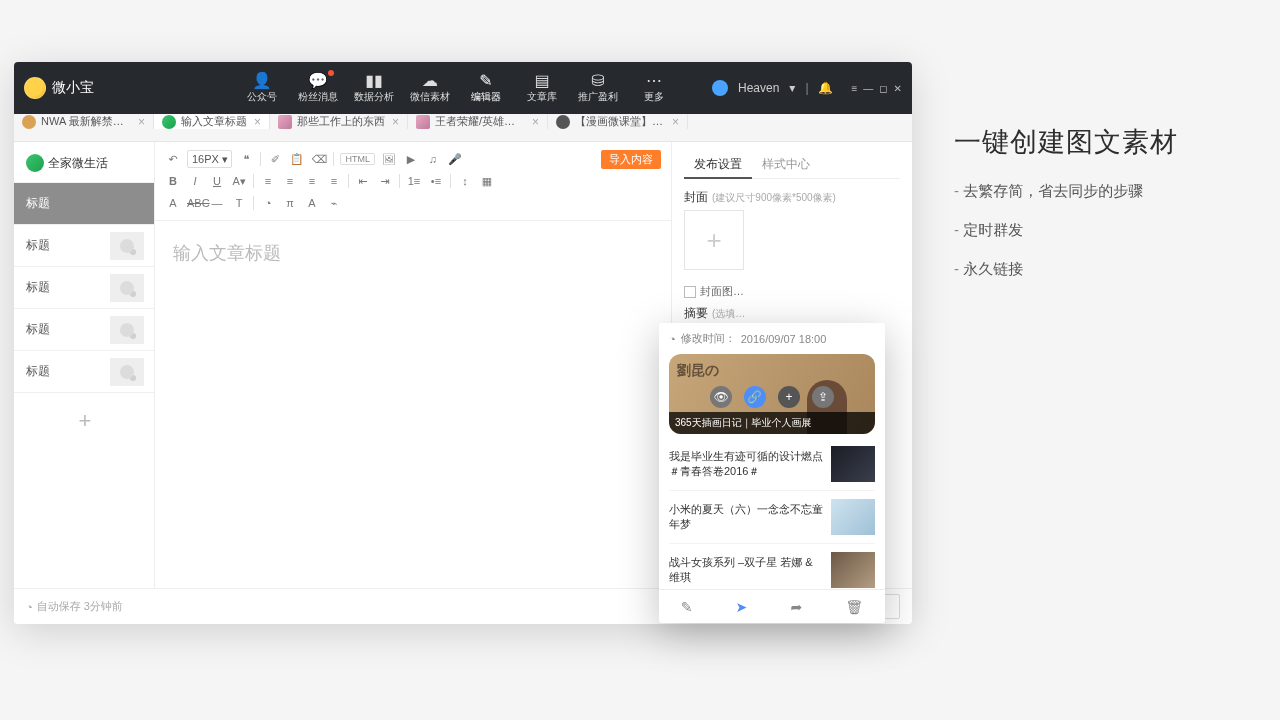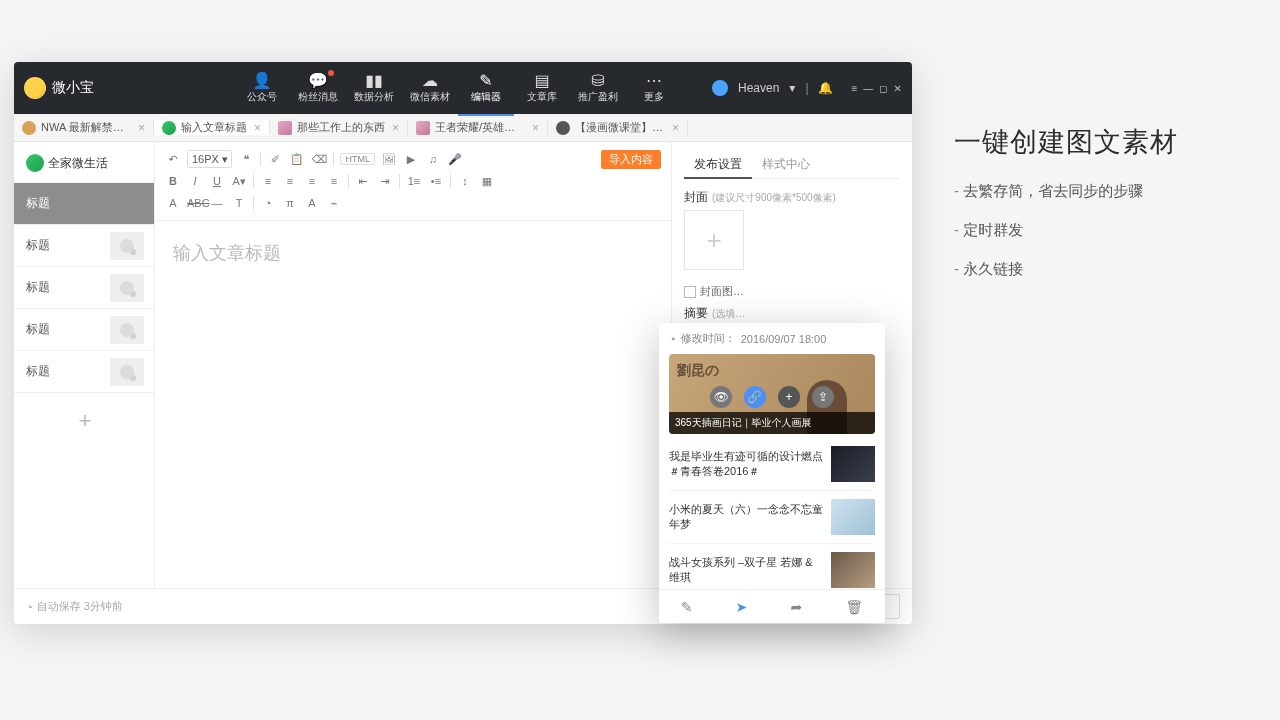--- a/index.html
+++ b/index.html
@@ -13,21 +13,21 @@
 .top-nav-item { width: 56px; text-align: center; color: #ddd; cursor: pointer; position: relative; }
 .top-nav-item.active { color:#fff; }
 .top-nav-item.active::after{content:'';position:absolute;left:0;right:0;bottom:-12px;height:2px;background:#4f8ef7;}
 .top-nav-ico { font-size: 16px; line-height: 18px; display: block; }
 .top-nav-label { font-size: 10px; line-height: 14px; display: block; }
 .top-nav-item .dot{position:absolute;top:-2px;right:12px;width:6px;height:6px;border-radius:50%;background:#f2533a;}
 .titlebar-right { margin-left: auto; display: flex; align-items: center; gap: 10px; color:#ccc; font-size:12px;}
 .avatar { width:16px; height:16px; border-radius:50%; background:#4aa4ff; }
 .win-icons { display:flex; gap:6px; margin-left:8px;}
 .win-icons span { color:#bbb; font-size:10px; cursor:pointer;}
-.tabbar { height: 28px; background: #f5f5f5; border-bottom:1px solid #e5e5e5; display:flex; align-items:center;}
+.tabbar { height: 28px; background: #f5f5f5; border-bottom:1px solid #e5e5e5; display:flex; align-items:flex-start;}
 .tab { display:flex; align-items:center; gap:5px; padding:0 8px; font-size:11px; color:#555; border-right:1px solid #e5e5e5; background:#f5f5f5; position:relative; cursor:pointer; max-width:140px;}
 .tab.active { background:#fff; }
 .tab .fav { width:14px;height:14px;border-radius:2px;background:#ddd;flex:none;}
 .tab .fav.green{background:linear-gradient(135deg,#3cc46e,#19a14b);border-radius:50%;}
 .tab .fav.plain{background:#d9a257;border-radius:50%;}
 .tab .fav.pic{background:linear-gradient(135deg,#e7a9c3,#c0799b);}
 .tab .fav.dark{background:#555;border-radius:50%;}
 .tab .close{color:#aaa;font-size:12px;margin-left:2px;}
 .tab .txt{white-space:nowrap;overflow:hidden;text-overflow:ellipsis;}
 .workspace { position:absolute; top:80px; bottom:0; left:0; right:0; display:flex;}
@@ -65,21 +65,21 @@
 .chk .box{width:12px;height:12px;border:1px solid #bbb;}
 .insert-btn{border:1px solid #ddd;border-radius:2px;padding:2px 6px;font-size:11px;color:#666;display:inline-block;cursor:pointer;}
 .bottombar { position:absolute; left:0; right:0; bottom:0; height:36px; border-top:1px solid #eee; display:flex; align-items:center; padding:0 12px; background:#fff;}
 .autosave { font-size:11px; color:#aaa; display:flex; align-items:center; gap:4px;}
 .btns { margin-left:auto; display:flex; gap:8px;}
 .btn { padding:3px 18px; font-size:12px; border:1px solid #ddd; border-radius:2px; cursor:pointer; color:#555;}
 .btn.primary { background:#4f8ef7; color:#fff; border-color:#4f8ef7;}
 
 .popup { position:absolute; left:659px; top:323px; width:226px; height:300px; background:#fff; border-radius:3px; box-shadow:0 10px 40px rgba(0,0,0,0.25); display:flex; flex-direction:column; overflow:hidden; z-index:5;}
 .popup-head { font-size:11px; color:#888; padding:8px 10px; display:flex; align-items:center; gap:5px;}
-.hero { margin:0 10px; height:80px; background:linear-gradient(120deg,#c7a67a,#a9865c); position:relative; border-radius:4px; overflow:hidden;}
+.hero { margin:0 10px; height:80px; background:linear-gradient(120deg,#c7a67a,#a9865c); position:relative; border-radius:12px; overflow:hidden;}
 .hero .person{position:absolute;right:28px;bottom:0;width:40px;height:54px;background:#6a4b38;border-radius:20px 20px 0 0;}
 .hero .txt{position:absolute;left:8px;top:8px;font-size:14px;font-weight:700;color:rgba(60,45,30,.7);}
 .hero .icons{position:absolute;left:0;right:0;top:32px;display:flex;gap:12px;justify-content:center;}
 .hero .icons span{width:22px;height:22px;border-radius:50%;background:#777;display:flex;align-items:center;justify-content:center;color:#fff;font-size:12px;}
 .hero .icons span.link{background:#4f8ef7;}
 .hero .icons span.add{background:#555;}
 .hero .cap{position:absolute;left:0;right:0;bottom:0;background:rgba(0,0,0,.75);color:#fff;font-size:10px;padding:4px 6px;}
 .plist { flex:1; overflow:auto; padding:4px 10px;}
 .pitem { display:flex; gap:8px; padding:8px 0; border-top:1px solid #f2f2f2; align-items:center;}
 .pitem:first-child{border-top:none;}

